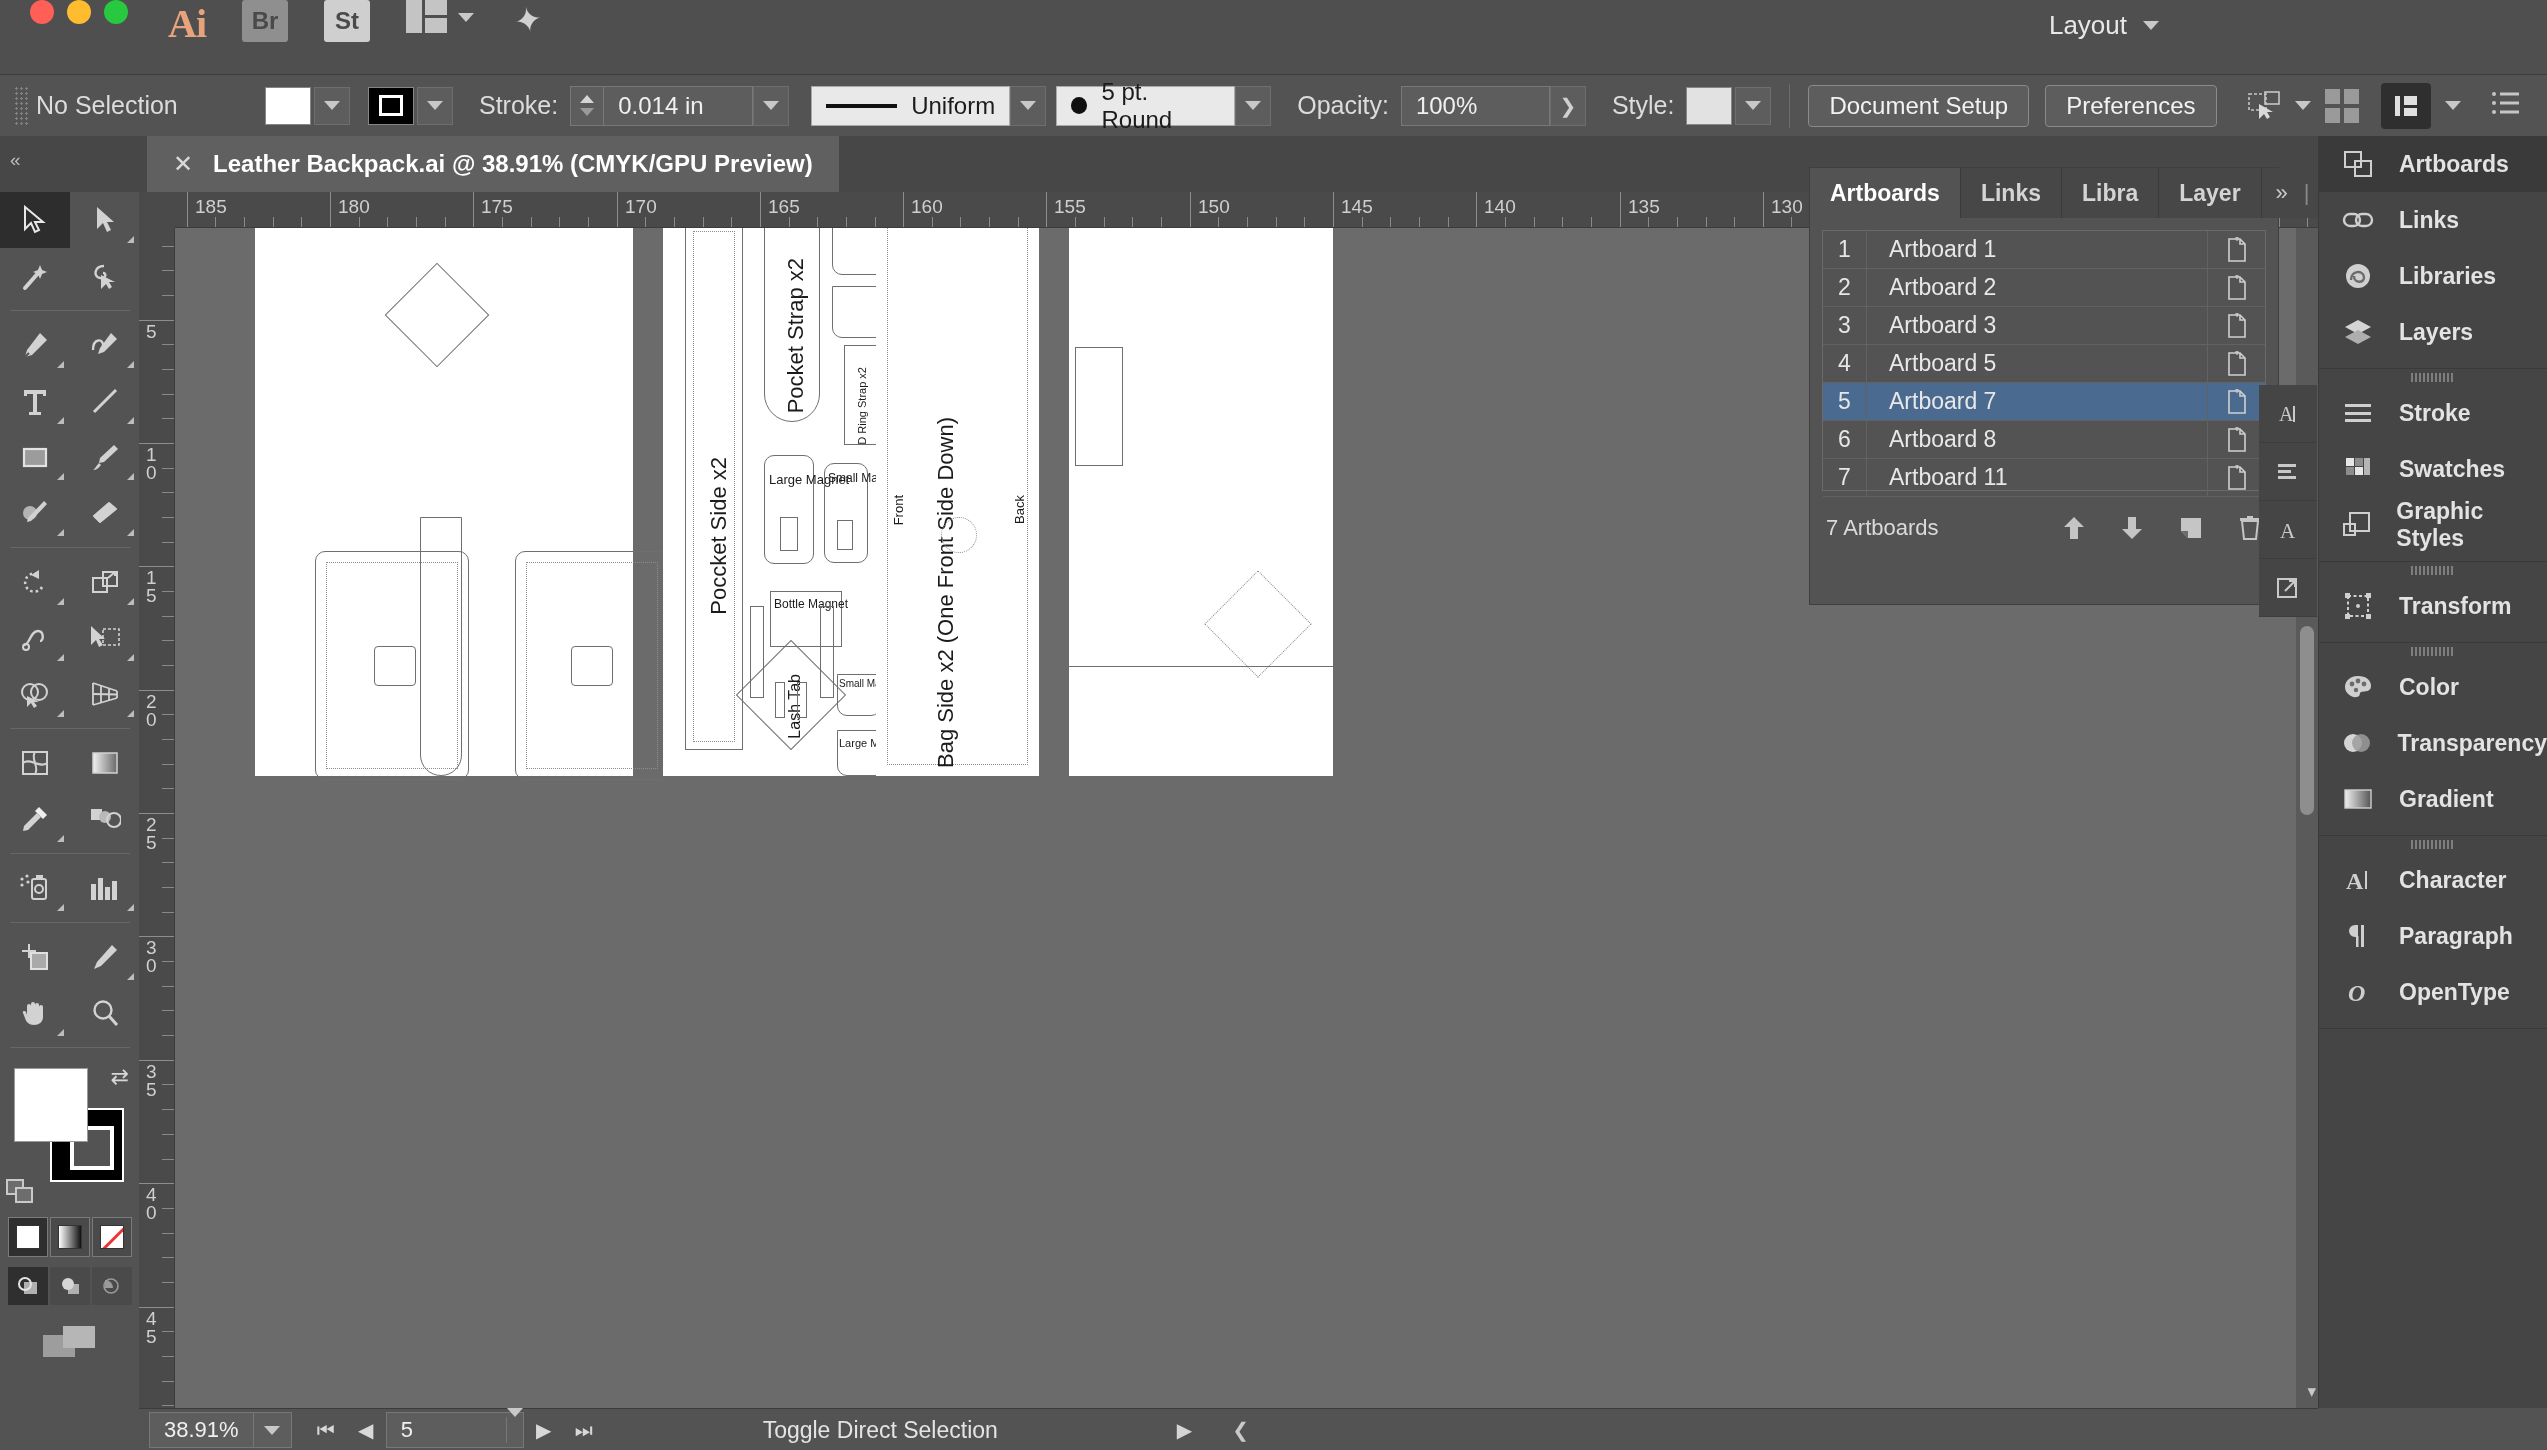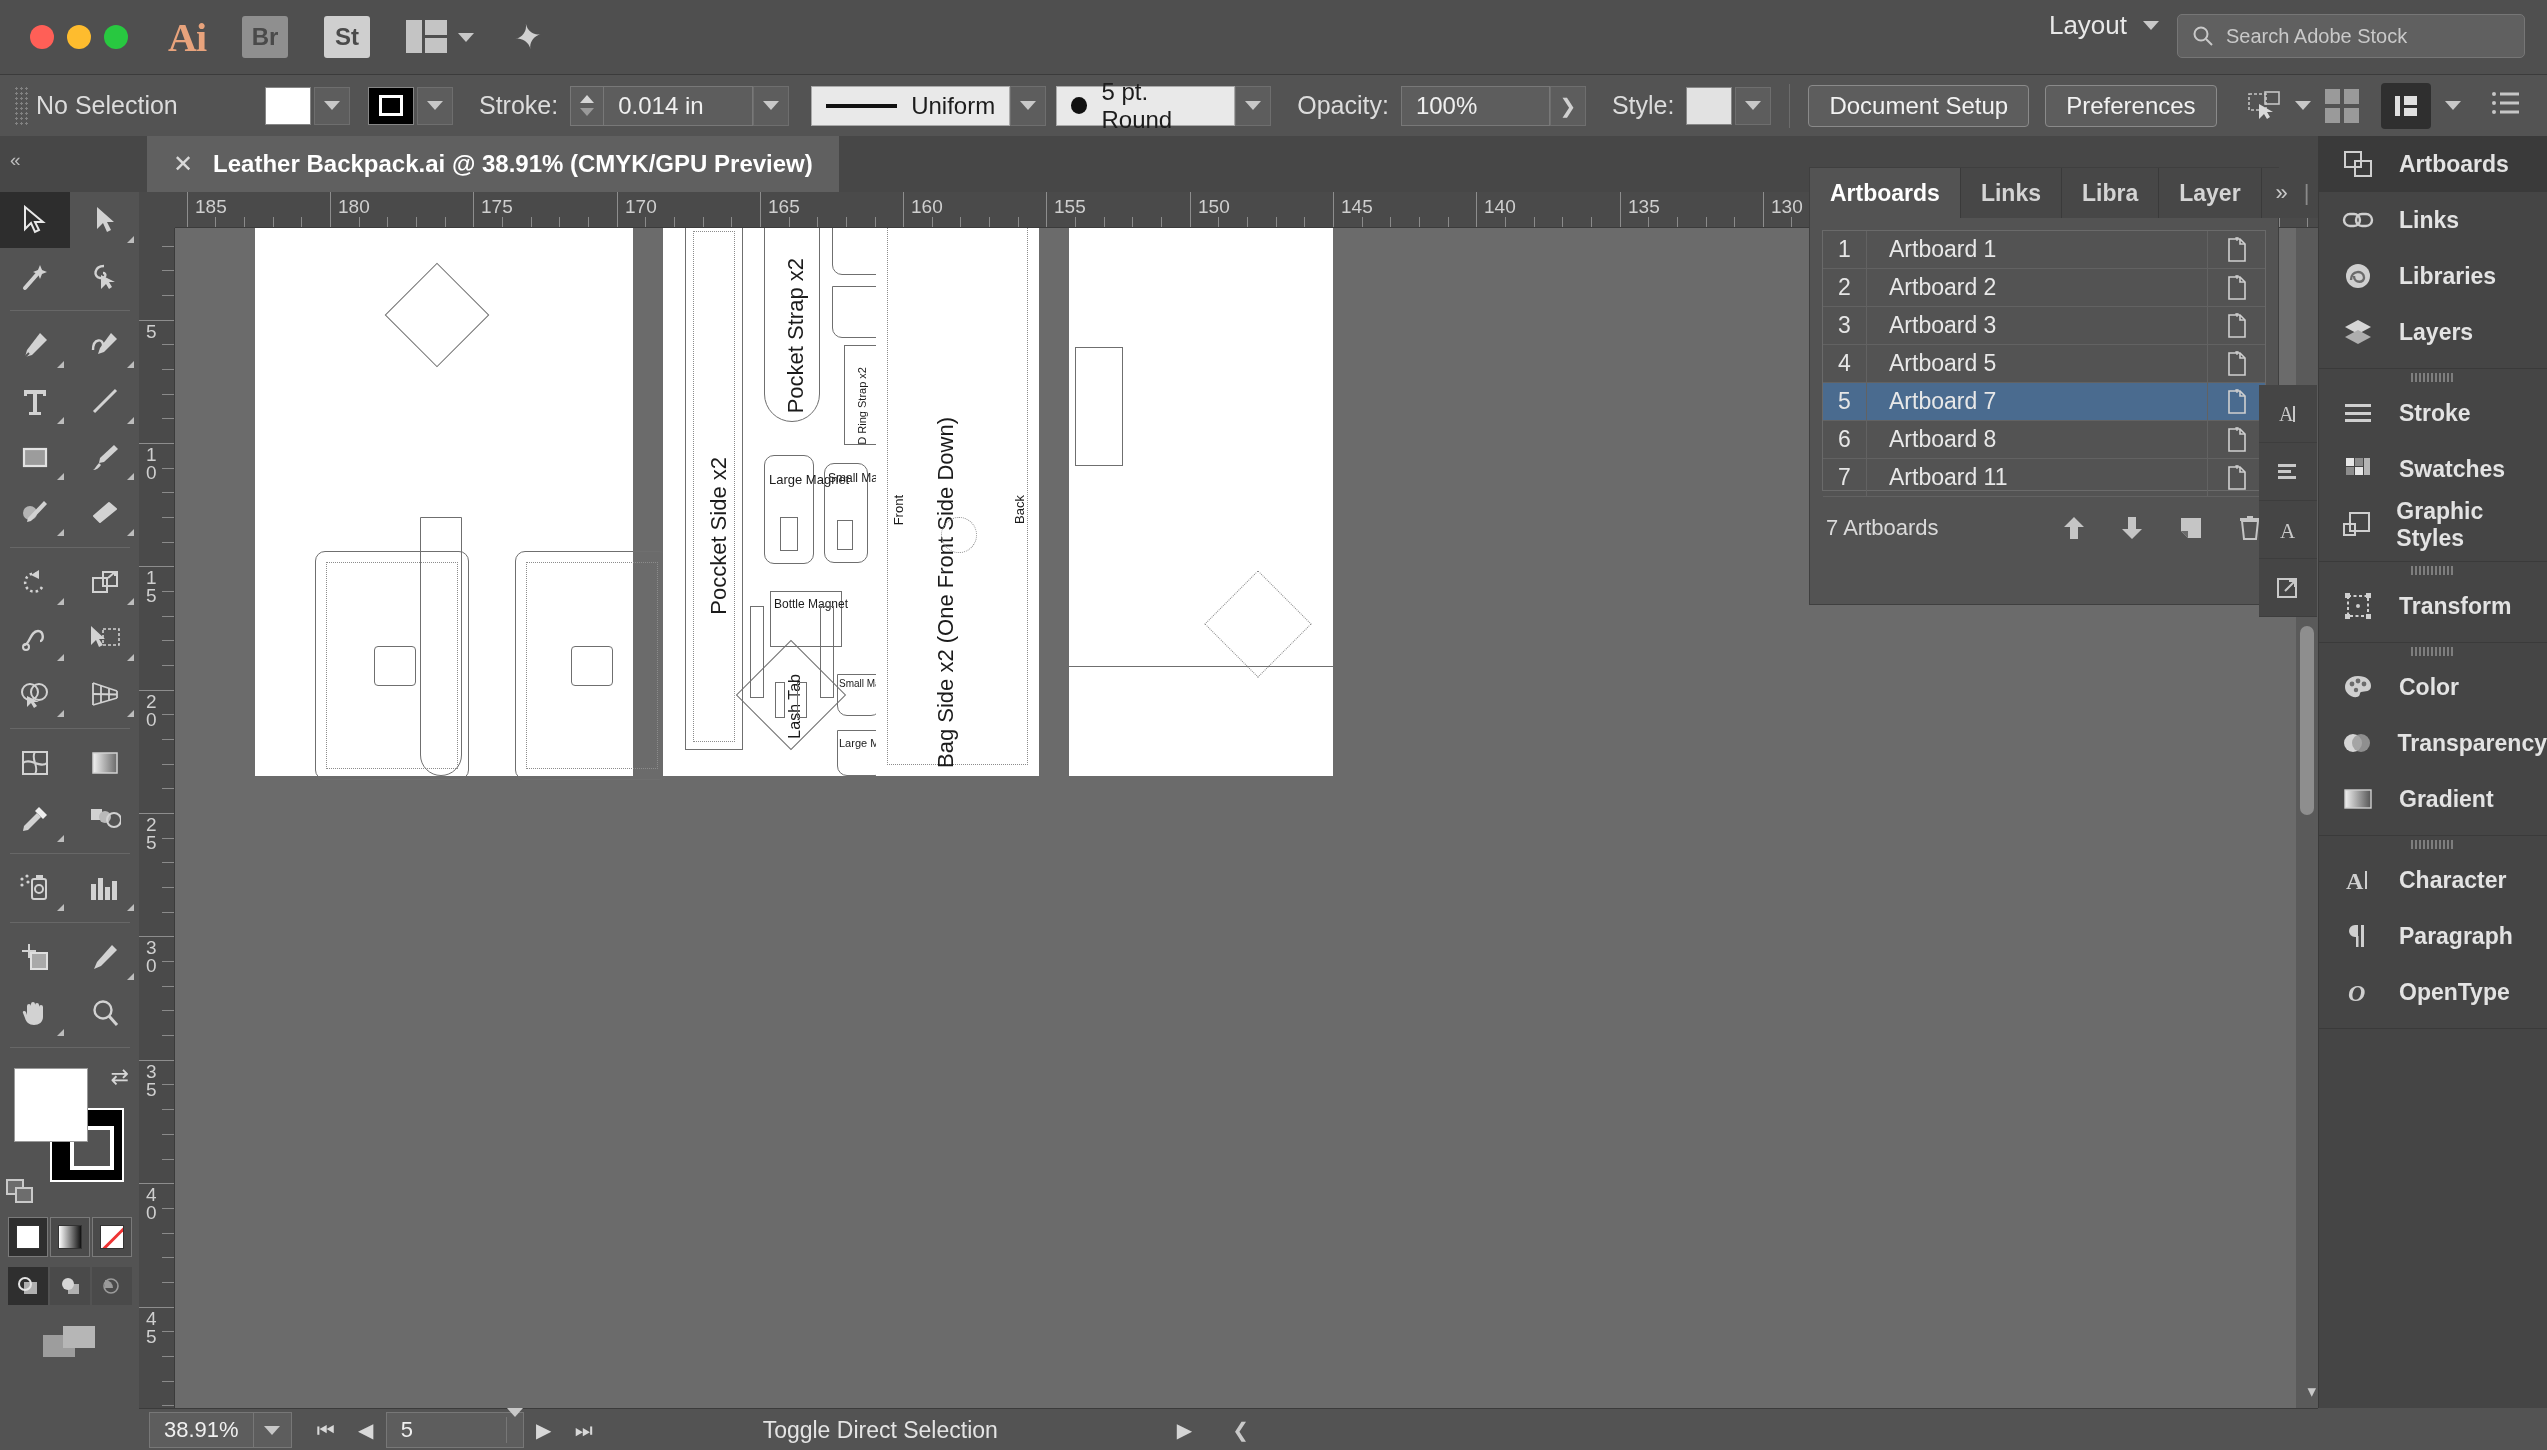--- a/index.html
+++ b/index.html
@@ -6,21 +6,21 @@
   html,body { width:2547px; height:1451px; overflow:hidden; }
   body {
     font-family: "Liberation Sans", sans-serif;
     background:#535353; color:#d6d6d6; font-size:22px;
     -webkit-font-smoothing:antialiased;
   }
   .app { position:relative; width:2547px; height:1451px; }
 
   
   .titlebar { position:absolute; left:0; top:0; width:2547px; height:75px;
-    background:#4f4f4f; border-bottom:1px solid #3b3b3b; display:flex; align-items:center; }
+    background:#4f4f4f; border-bottom:1px solid #3b3b3b; display:flex; align-items:flex-start; }
   .traffic { display:flex; gap:13px; margin-left:30px; }
   .tl { width:24px; height:24px; border-radius:50%; }
   .tl.r{background:#ff5f57;} .tl.y{background:#febc2e;} .tl.g{background:#28c840;}
   .ai-logo { margin-left:40px; font-size:40px; font-weight:bold; color:#e8a37c;
     font-family:"Liberation Serif", serif; letter-spacing:-1px; }
   .appchip { width:46px; height:42px; background:#8f8f8f; color:#4a4a4a; font-size:24px;
     font-weight:bold; display:flex; align-items:center; justify-content:center; border-radius:3px; }
   .appchip.light { background:#cfcfcf; color:#4a4a4a; }
   .tb-item { margin-left:36px; display:flex; align-items:center; gap:10px; }
   .grid-ico { width:42px; height:34px; display:grid; grid-template-columns:16px 22px;
@@ -232,27 +232,20 @@
         <i class="tall"></i>
           <i></i>
           <i></i>
       </div>
       <div class="chev"></div>
     </div>
     <div class="rocket">✦</div>
     <div class="layout-btn">
       <span>Layout</span>
       <span class="chev"></span>
-    </div>
-    <div class="search-box">
-      <svg width="22" height="22" viewBox="0 0 22 22">
-        <circle cx="9" cy="9" r="6.5" fill="none" stroke="#c9c9c9" stroke-width="2"></circle>
-        <line x1="14" y1="14" x2="20" y2="20" stroke="#c9c9c9" stroke-width="2"></line>
-      </svg>
-      <span>Search Adobe Stock</span>
     </div>
   </div>
 
   <div class="ctrlbar">
     <div class="gripper"></div>
     <div class="nosel">No Selection</div>
 
     <div class="swatch-btn">
       <div class="sw white"></div>
       <div class="ddbtn">

